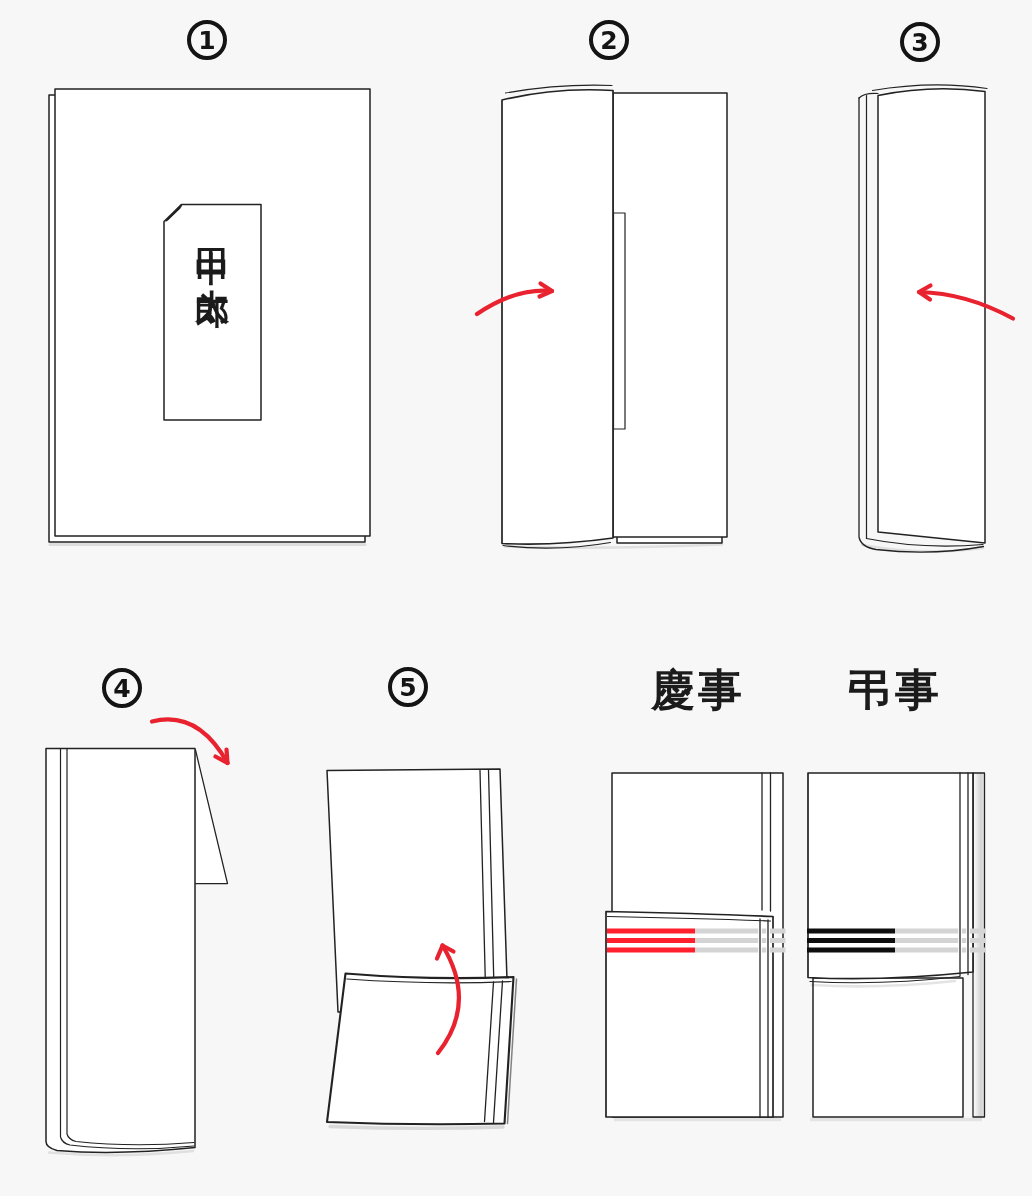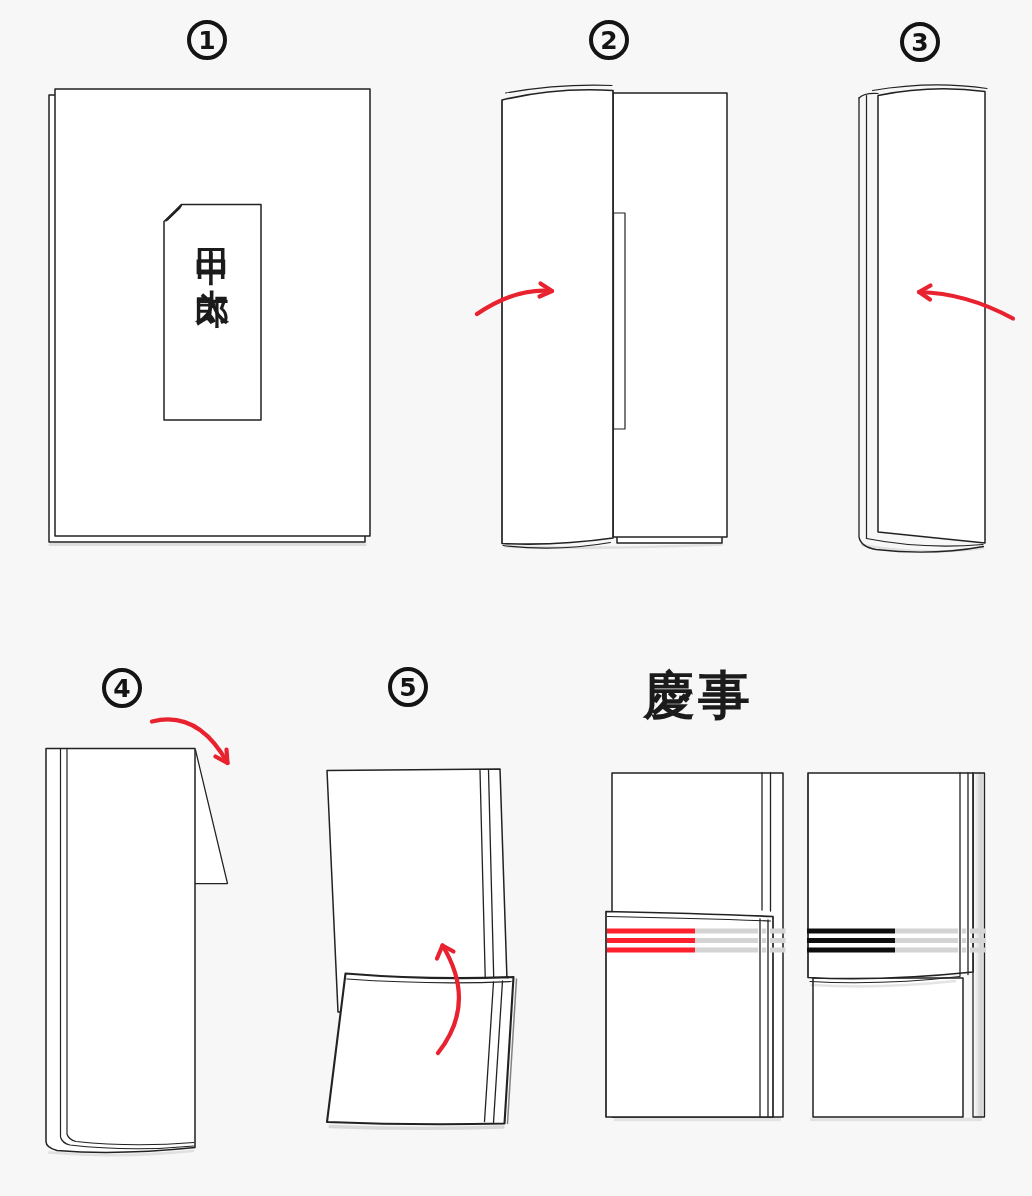--- a/index.html
+++ b/index.html
@@ -10,21 +10,21 @@
   .badge{
     position:absolute;z-index:5;width:32px;height:32px;
     border:4.5px solid #141414;border-radius:50%;
     display:flex;align-items:center;justify-content:center;
     font-family:"DejaVu Sans",sans-serif;font-weight:800;font-size:25px;color:#141414;
     background:transparent;
   }
   .kanji-label{
     width:220px;text-align:center;
     font-family:"DejaVu Serif","Liberation Serif",serif;
-    font-weight:700;font-size:52px;letter-spacing:3px;color:#1b1b1b;
+    font-weight:700;font-size:44px;letter-spacing:3px;color:#1b1b1b;
   }
   .name-vertical{
     writing-mode:vertical-rl;text-orientation:upright;
     font-family:"DejaVu Serif","Liberation Serif",serif;
     font-weight:600;font-size:34px;line-height:1.05;letter-spacing:2px;color:#1b1b1b;
     height:210px;
   }
 </style>
 </head>
 <body>
@@ -161,13 +161,14 @@
 
   <div class="badge" style="left:187px;top:20px;">1</div>
   <div class="badge" style="left:589px;top:20px;">2</div>
   <div class="badge" style="left:900px;top:22px;">3</div>
   <div class="badge" style="left:102px;top:668px;">4</div>
   <div class="badge" style="left:388px;top:667px;">5</div>
 
   <div class="txt name-vertical" style="left:194px;top:222px;">田中　太郎</div>
 
   <div class="txt kanji-label" style="left:588px;top:661px;">慶事</div>
+  <div class="txt kanji-label" style="left:785px;top:661px;">弔事</div>
 </div>
 
 </body></html>

